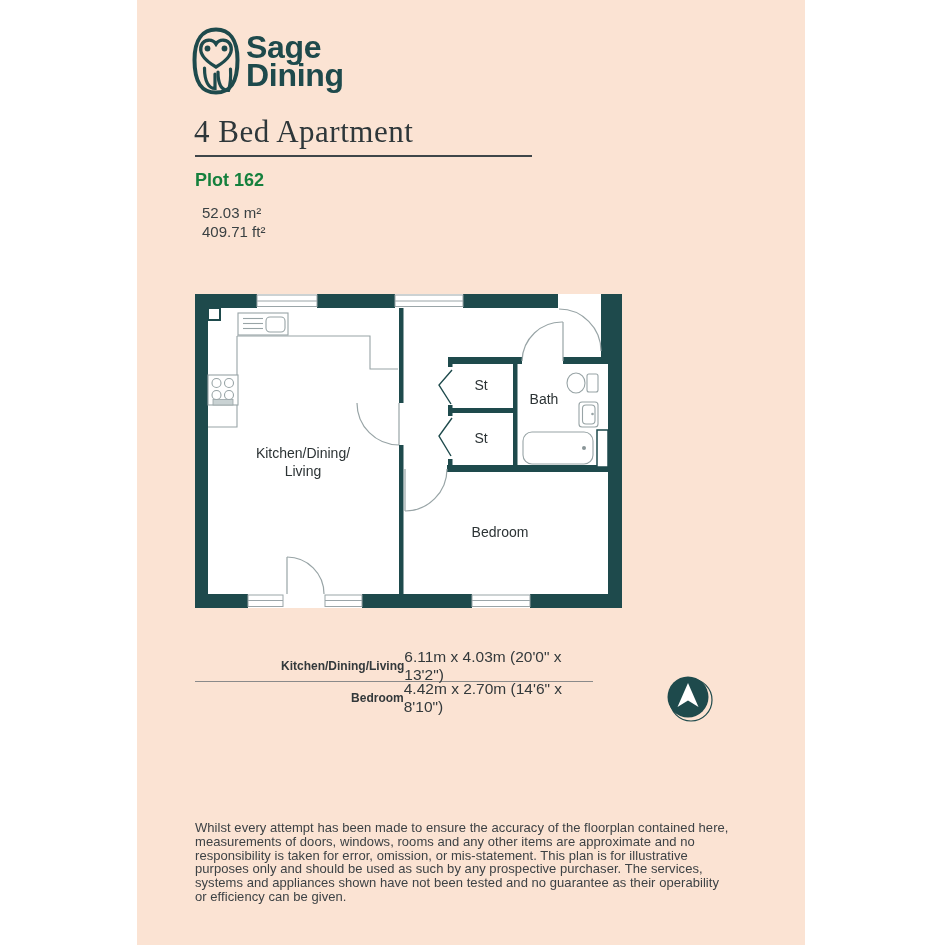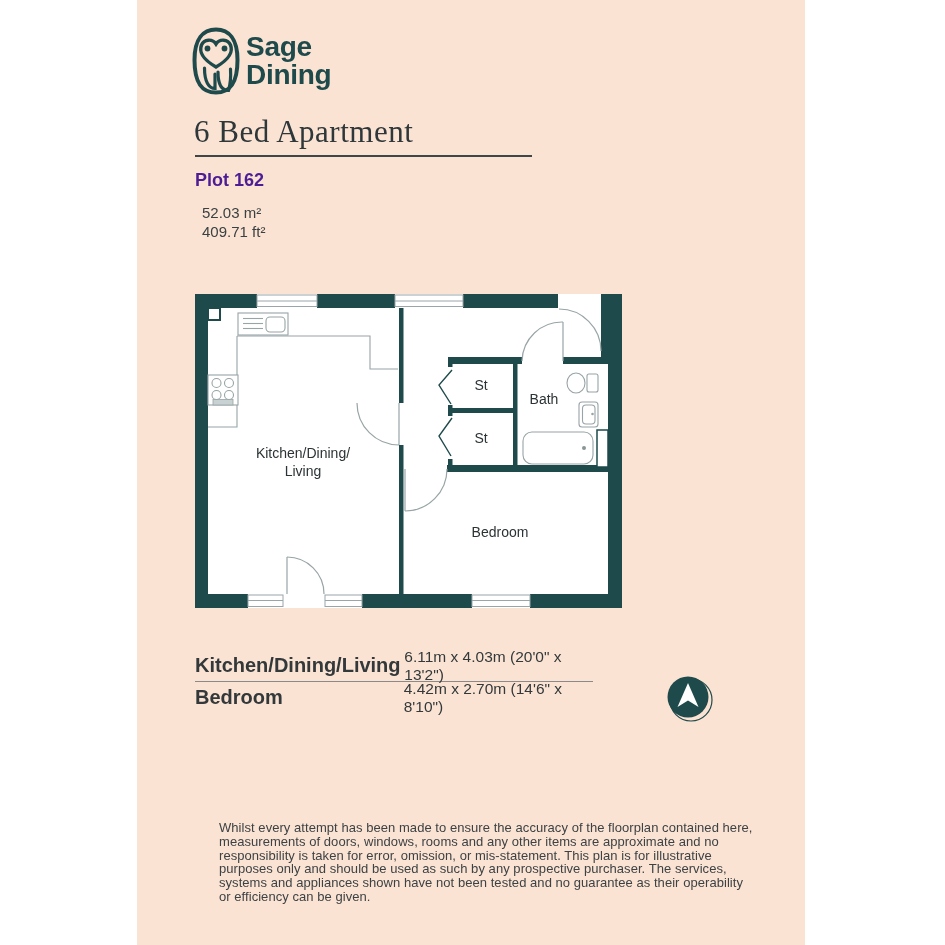--- a/index.html
+++ b/index.html
@@ -3,36 +3,36 @@
 <meta charset="utf-8">
 <style>
   html,body{margin:0;padding:0;}
   body{
     width:945px;height:945px;position:relative;background:#ffffff;
     font-family:"Liberation Sans", sans-serif;color:#3a4143;overflow:hidden;
   }
   .panel{position:absolute;left:137px;top:0;width:668px;height:945px;background:#fbe3d3;}
   .abs{position:absolute;}
   
-  .wordmark{left:246px;top:33px;font-size:28px;line-height:28px;font-weight:700;
+  .wordmark{left:246px;top:33px;font-size:32px;line-height:28px;font-weight:700;
     letter-spacing:-0.3px;color:#1e4a4c;}
   .title{left:194px;top:114px;font-family:"Liberation Serif", serif;font-size:31px;
     letter-spacing:0.5px;color:#2e373a;}
   .title-rule{left:195px;top:155px;width:337px;height:2px;background:#3f4649;}
-  .plot{left:195px;top:170px;font-size:18px;font-weight:700;color:#4c1d95;text-align:right;}
+  .plot{left:195px;top:170px;font-size:18px;font-weight:700;color:#15803d;text-align:right;}
   .areas{left:202px;top:203px;font-size:15px;line-height:19px;color:#3a4143;}
   
   .dims{left:195px;top:650px;width:398px;}
   .dim-row{display:flex;align-items:center;height:31px;}
   .dim-row.first{border-bottom:1px solid #8a8a8a;}
-  .dim-room{width:223px;font-size:20px;font-weight:700;color:#33393b;}
+  .dim-room{width:223px;font-size:12px;font-weight:700;color:#33393b;text-align:right;}
   .dim-size{font-size:15.5px;color:#33393b;}
   
   .disclaimer{left:195px;top:821px;width:537px;font-size:13px;line-height:13.8px;
-    color:#3d4245;letter-spacing:0.05px;margin-left:24px;}
+    color:#3d4245;letter-spacing:0.05px;}
   
   .wall{fill:#1e4a4c;}
   .gap{fill:#ffffff;}
   .win{fill:none;stroke:#9aa5a8;stroke-width:1;}
   .fix{fill:#ffffff;stroke:#98a4a6;stroke-width:1.1;}
   .fixline{stroke:#98a4a6;stroke-width:1.1;fill:none;}
   .door{stroke:#98a4a6;stroke-width:1.2;fill:none;}
   .chev{stroke:#1e4a4c;stroke-width:1.4;fill:none;}
   .room-label{font-family:"Liberation Sans", sans-serif;font-size:14px;font-weight:500;
     fill:#2c3335;text-anchor:middle;}
@@ -50,21 +50,21 @@
     <path stroke-width="3.2" d="M27 45 C27 58 31 63.5 37.5 63.5 C39.5 57 40 50 39.5 42"></path>
   </g>
   <circle cx="16.5" cy="21.5" r="2.9" fill="#1e4a4c"></circle>
   <circle cx="33.5" cy="21.5" r="2.9" fill="#1e4a4c"></circle>
 </svg>
 <div class="abs wordmark">
   <div>Sage</div>
   <div>Dining</div>
 </div>
 
-<div class="abs title">6 Bed Apartment</div>
+<div class="abs title">4 Bed Apartment</div>
 <div class="abs title-rule"></div>
 <div class="abs plot">Plot 162</div>
 <div class="abs areas">
   <div>52.03 m²</div>
   <div>409.71 ft²</div>
 </div>
 
 <svg class="abs" style="left:195px;top:293px;" width="427" height="315" viewBox="195 293 427 315">
 
   <rect x="196" y="295" width="425" height="312" fill="#ffffff"></rect>

